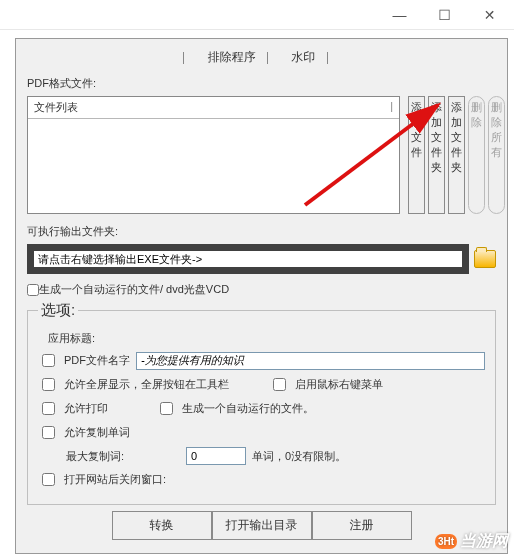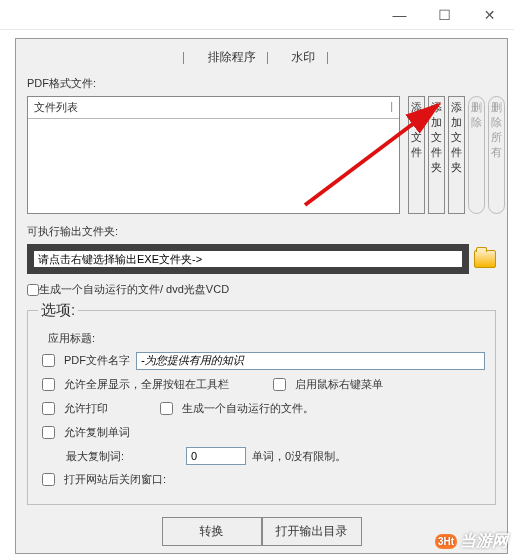--- a/index.html
+++ b/index.html
@@ -22,21 +22,21 @@
 .outrow { display:flex; gap:5px; align-items:center; margin:5px 0 8px; }
 .outrow input[type=text] { flex:1; font-size:11px; padding:2px 4px; border:7px solid #404040; background:#fff; }
 .folder-ico { width:22px; height:18px; background:linear-gradient(#fceabb,#f8b500); border:1px solid #c69600; border-radius:2px; position:relative; }
 .folder-ico:before { content:""; position:absolute; top:-4px; left:1px; width:9px; height:4px; background:#fceabb; border:1px solid #c69600; border-bottom:none; border-radius:2px 2px 0 0; }
 .chk-row { display:flex; align-items:center; gap:0; font-size:11px; margin:3px 0; }
 .chk-row input[type=checkbox] { width:12px; height:12px; margin:0; }
 fieldset { border:1px solid #bfbfbf; margin:4px 0 6px; padding:6px 10px 10px; }
 legend { font-size:15px; padding:0 3px; }
 .fr { display:flex; align-items:center; gap:6px; margin:5px 0; font-size:11px; flex-wrap:wrap; }
 .in-txt { font-size:11px; padding:2px 4px; border:1px solid #7a98af; background:#fff; }
-.botbar { display:flex; justify-content:center; margin-top:12px; }
+.botbar { display:flex; justify-content:center; margin-top:6px; }
 .bbtn { width:100px; padding:5px 4px; font-size:12px; }
 .arrow { position:absolute; pointer-events:none; }
 .wm { position:absolute; right:6px; bottom:6px; display:flex; align-items:center; gap:3px; font-size:16px; color:#fff; text-shadow:0 0 3px rgba(0,0,0,.4); font-style:italic; font-weight:bold; pointer-events:none; }
 .wm .logo { background:#ff7a2b; color:#fff; font-size:10px; padding:2px 3px; border-radius:7px; font-style:normal; }
 </style>
 </head>
 <body>
 
 <div class="tb">
   <div class="tb-btn">—</div>
@@ -119,20 +119,21 @@
     </div>
     <div class="fr">
       <input type="checkbox" style="">
       <span>打开网站后关闭窗口:</span>
     </div>
   </fieldset>
 
   <div class="botbar">
     <div class="bbtn">转换</div>
     <div class="bbtn">打开输出目录</div>
+    <div class="bbtn">注册</div>
   </div>
 </div>
 
 <svg class="arrow" style="left:290px; top:90px;" width="170" height="130">
   <defs>
       <marker id="ah" markerWidth="10" markerHeight="10" refX="8" refY="3" orient="auto">
         <path d="M0,0 L0,6 L9,3 z" fill="#d11"></path>
       </marker>
     </defs>
   <line x1="15" y1="115" x2="148" y2="15" stroke="#d11" stroke-width="4" marker-end="url(#ah)"></line>

